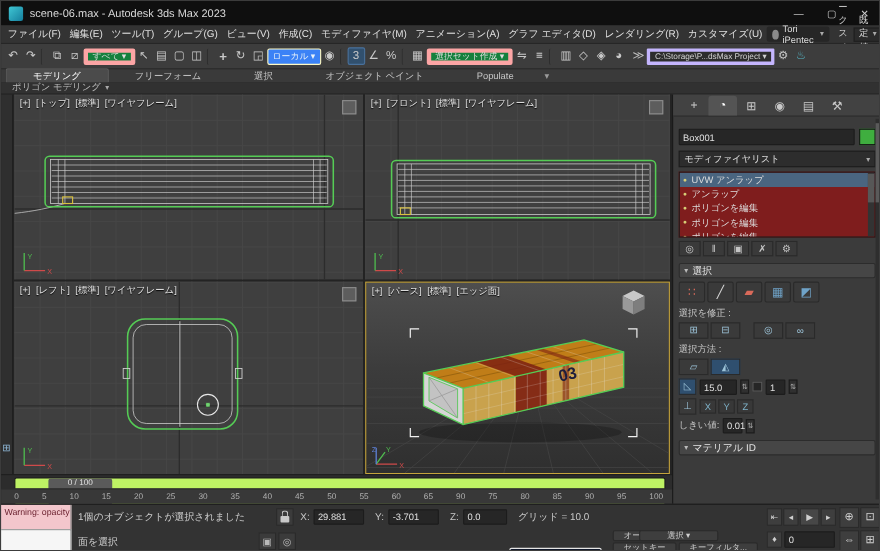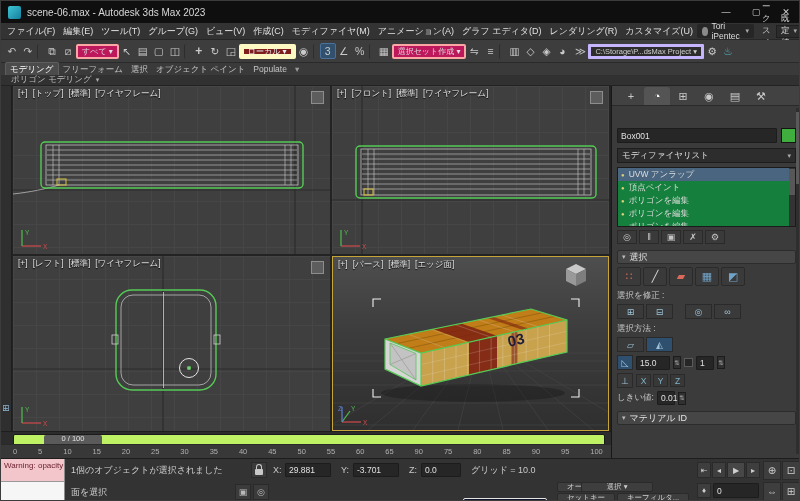--- a/index.html
+++ b/index.html
@@ -18,56 +18,56 @@
 #user-avatar{width:9px;height:9px;border-radius:50%;background:#8a8a8a}
 #user-name{font-size:8.5px;color:#ddd}
 .chev{font-size:7px;color:#aaa}
 #workspace{display:flex;align-items:center;gap:3px;margin:0 4px 0 8px}
 #workspace-label{font-size:8.5px;color:#c9c9c9}
 #workspace-combo{display:flex;align-items:center;gap:4px;background:#2b2b2b;border:1px solid #1f1f1f;height:13px;padding:0 4px;font-size:8.5px;color:#ddd}
 
 #toolbar{position:absolute;left:0;top:39px;width:800px;height:23px;background:#3d3d3d;display:flex;align-items:center;padding:0 3px;border-bottom:1px solid #2a2a2a}
 .tb{min-width:16px;height:16px;display:flex;align-items:center;justify-content:center;color:#c9c9c9;font-size:10.5px;border-radius:2px;white-space:nowrap}
 .tb.sep{min-width:0;width:6px;height:15px;border-left:1px solid #2d2d2d;margin:0 1px}
-.tb.combo{padding:0 4px;height:15px;background:#be185d;border:2px solid #fca5a5;font-size:8px;color:#ddd}
-.tb.hl{background:#7f1d1d;border:5px solid #fef9c3;color:#e8f1f8}
+.tb.combo{padding:0 4px;height:15px;background:#15803d;border:4px solid #fca5a5;font-size:8px;color:#ddd}
+.tb.hl{background:#3b82f6;border:1px solid #fef9c3;color:#e8f1f8}
 .tb.on{background:#31506e;border:1px solid #49719c}
 .tb.field{padding:0 4px;height:15px;background:#2d2d2d;border:3px solid #c4b5fd;font-size:7.5px;color:#cfcfcf}
 .tb.over{color:#bdbdbd;margin-left:2px}
 .tb.teal{color:#57b8c8}
 .tb.bold{font-weight:bold;font-size:12px}
 
 #ribbon-tabs{position:absolute;left:0;top:62px;width:800px;height:12px;background:#3a3a3a;display:flex;align-items:flex-end;padding-left:4px}
-.rtab{font-size:8.5px;line-height:12px;padding:0 4px;color:#c5c5c5;white-space:nowrap}
+.rtab{font-size:8.5px;line-height:12px;padding:0 24px;color:#c5c5c5;white-space:nowrap}
 .rtab.act{background:#4b4b4b;color:#fff;border:1px solid #5e5e5e;border-bottom:none;border-radius:2px 2px 0 0}
 .rtab.cfg{padding:0 4px;color:#9a9a9a}
 #ribbon-panel{position:absolute;left:0;top:74px;width:800px;height:11px;background:#313131;border-bottom:1px solid #222;display:flex;align-items:center;gap:4px;padding-left:10px}
 #panel-tab-label{font-size:8.5px;color:#bdbdbd}
 
 #layout-strip{position:absolute;left:0;top:85px;width:11px;height:345px;background:#2f2f2f;border-right:1px solid #1e1e1e}
 #layout-tab-icon{position:absolute;left:1px;bottom:18px;font-size:9px;color:#8fb8d8}
 
 .vp{position:absolute;background-color:#3f3f3f;background-image:linear-gradient(to right,#464646 1px,transparent 1px),linear-gradient(to bottom,#464646 1px,transparent 1px);background-size:23px 23px;overflow:hidden}
 .vp svg.scene{position:absolute;left:0;top:0}
 .vp-labels{position:absolute;top:2px;left:5px;display:flex;gap:5px;z-index:3}
 .vplabel{font-size:8.5px;color:#e4e4e4;text-shadow:0 1px 1px #000}
 .viewcube2d{position:absolute;top:5px;right:6px;width:13px;height:13px;background:#616161;border:1px solid #969696;opacity:.9;z-index:3}
 .tripod{position:absolute;left:4px;bottom:3px;z-index:3}
 #vp-persp{background-image:none;background:linear-gradient(180deg,#4e4e4e 0%,#3c3c3c 45%,#2f2f2f 100%);border:1px solid #c5a43c}
 
 #cmdpanel{position:absolute;left:610px;top:85px;width:190px;height:372px;background:#3b3b3b;border-left:1px solid #181818;padding:0 5px}
 #cp-tabs{display:flex;align-items:flex-end;height:20px;border-bottom:1px solid #2a2a2a;margin:0 -5px;padding:0 6px;background:#424242}
 .cp-tab{width:26px;height:18px;display:flex;align-items:center;justify-content:center;font-size:11px;color:#c9c9c9}
 .cp-tab.act{background:#545454;border-radius:3px 3px 0 0;color:#fff}
-#name-row{display:flex;gap:4px;margin-top:22px}
+#name-row{display:flex;gap:4px;margin-top:11px}
 .field{background:#262626;border:1px solid #1c1c1c;height:14px;font-size:8.5px;color:#e0e0e0;display:flex;align-items:center;padding:0 3px;border-radius:1px}
 #obj-name{flex:1;height:15px}
 #swatch{width:15px;height:15px;background:#3fae3f;border:1px solid #141414}
 #modlist{height:15px;background:#2d2d2d;border:1px solid #1d1d1d;display:flex;justify-content:space-between;align-items:center;padding:0 4px;font-size:8.5px;margin-top:5px;color:#e0e0e0}
-#mod-stack{position:relative;height:60px;background:#15803d;border:1px solid #1b1b1b;overflow:hidden;margin-top:4px}
+#mod-stack{position:relative;height:60px;background:#7f1d1d;border:1px solid #1b1b1b;overflow:hidden;margin-top:4px}
 .stack-row{height:13px;display:flex;align-items:center;gap:4px;padding:0 3px;font-size:8.5px;color:#ddd;white-space:nowrap}
 .stack-row.sel{background:#4a6580}
 .bulb{color:#d8cf77;font-size:6px}
 #stack-scroll{position:absolute;right:0;top:0;width:6px;height:100%;background:#333}
 #stack-thumb{position:absolute;right:0;top:1px;width:6px;height:26px;background:#575757}
 #stack-btns{display:flex;gap:2px;margin-top:3px}
 .sbtn{width:20px;height:14px;background:#3a3a3a;border:1px solid #2a2a2a;font-size:9px;color:#c5c5c5;display:flex;align-items:center;justify-content:center}
 .rollout-h{display:flex;align-items:center;gap:4px;height:14px;background:#464646;border:1px solid #2c2c2c;border-radius:2px;padding:0 4px;font-size:9px;color:#e4e4e4;margin:6px 0 3px}
 .r-arrow{font-size:7px;color:#bbb}
 .subrow{display:flex;gap:2px;margin:2px 0}
@@ -371,21 +371,21 @@
       <span>モディファイヤリスト</span>
       <span class="chev">▾</span>
     </div>
     <div id="mod-stack">
       <div class="stack-row sel">
           <span class="bulb">●</span>
           <span>UVW アンラップ</span>
         </div>
         <div class="stack-row">
           <span class="bulb">●</span>
-          <span>頂点ペイント</span>
+          <span>アンラップ</span>
         </div>
         <div class="stack-row">
           <span class="bulb">●</span>
           <span>ポリゴンを編集</span>
         </div>
         <div class="stack-row">
           <span class="bulb">●</span>
           <span>ポリゴンを編集</span>
         </div>
         <div class="stack-row">

